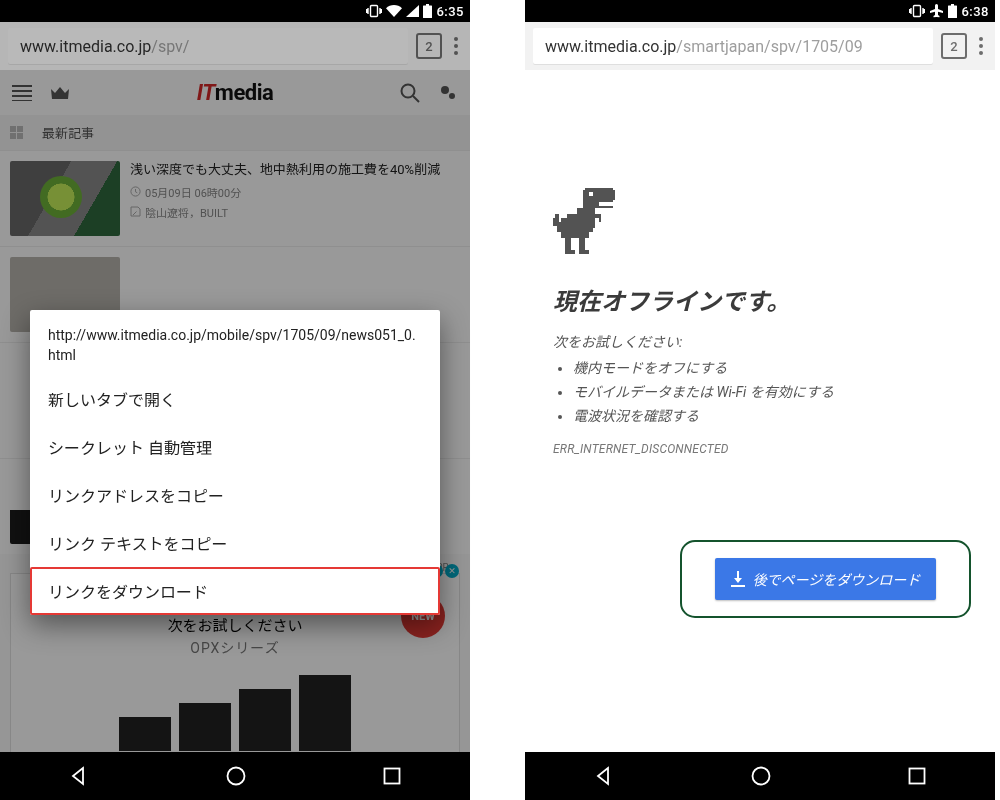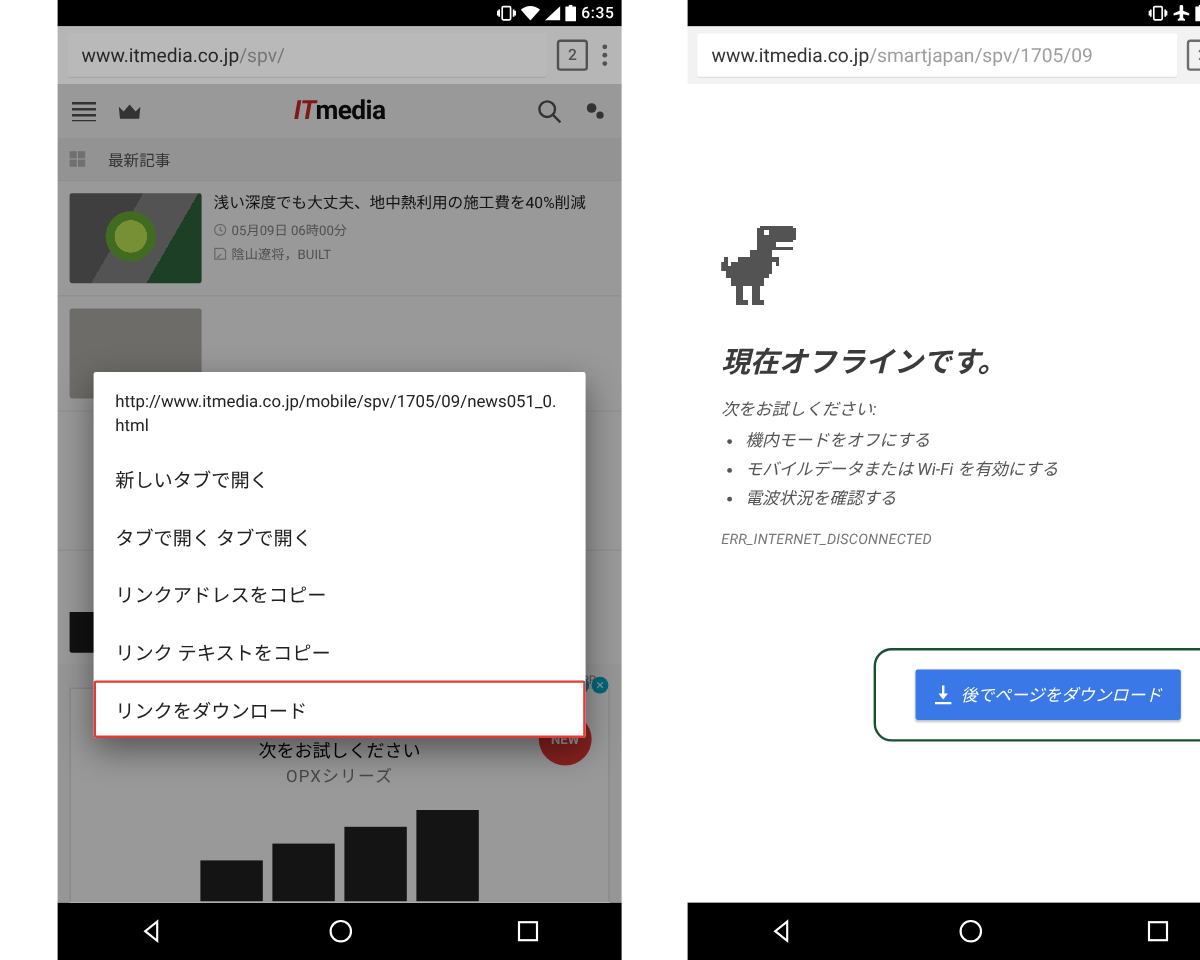--- a/index.html
+++ b/index.html
@@ -1,17 +1,17 @@
 <!DOCTYPE html>
 <html><head>
 <meta charset="utf-8">
 <style>
   html,body{margin:0;padding:0;background:#fff;font-family:"Roboto","Noto Sans JP","Helvetica Neue",Arial,sans-serif;-webkit-font-smoothing:antialiased;}
   .stage{width:1000px;height:800px;position:relative;background:#fff;overflow:hidden;}
-  .phone{position:absolute;top:0;width:470px;height:800px;background:#fff;display:flex;flex-direction:column;padding-left:48px;}
+  .phone{position:absolute;top:0;width:470px;height:800px;background:#fff;display:flex;flex-direction:column;}
   .phone-left{left:0;}
   .phone-right{left:525px;}
   
   .statusbar{height:22px;background:#000;color:#fff;display:flex;align-items:center;justify-content:flex-end;font-size:13px;padding:0 6px;gap:4px;}
   .statusbar svg{display:block;}
   .sb-time{font-weight:500;letter-spacing:.5px;}
   
   .chromebar{height:48px;display:flex;align-items:center;gap:8px;padding:0 8px;background:#f2f2f2;}
   .dim .chromebar{filter:brightness(.75);}
   .omnibox{flex:1;height:36px;background:#fff;border-radius:2px;box-shadow:0 1px 0 rgba(0,0,0,.08);display:flex;align-items:center;padding:0 12px;color:#333;font-size:16px;overflow:hidden;white-space:nowrap;}
@@ -213,21 +213,21 @@
                 <div class="bx"></div>
               </div>
           </div>
         </div>
       </div>
       <div class="dim-overlay"></div>
 
       <div class="popup">
         <div class="src">http://www.itmedia.co.jp/mobile/spv/1705/09/news051_0.html</div>
         <div class="mi">新しいタブで開く</div>
-        <div class="mi">タブで開く タブで開く</div>
+        <div class="mi">シークレット 自動管理</div>
         <div class="mi">リンクアドレスをコピー</div>
         <div class="mi">リンク テキストをコピー</div>
         <div class="mi highlight">リンクをダウンロード</div>
       </div>
     </div>
 
     <div class="navbar">
       <svg width="22" height="22" viewBox="0 0 22 22">
           <path fill="none" stroke="#fff" stroke-width="1.8" d="M15 3 5 11l10 8z"></path>
         </svg>

